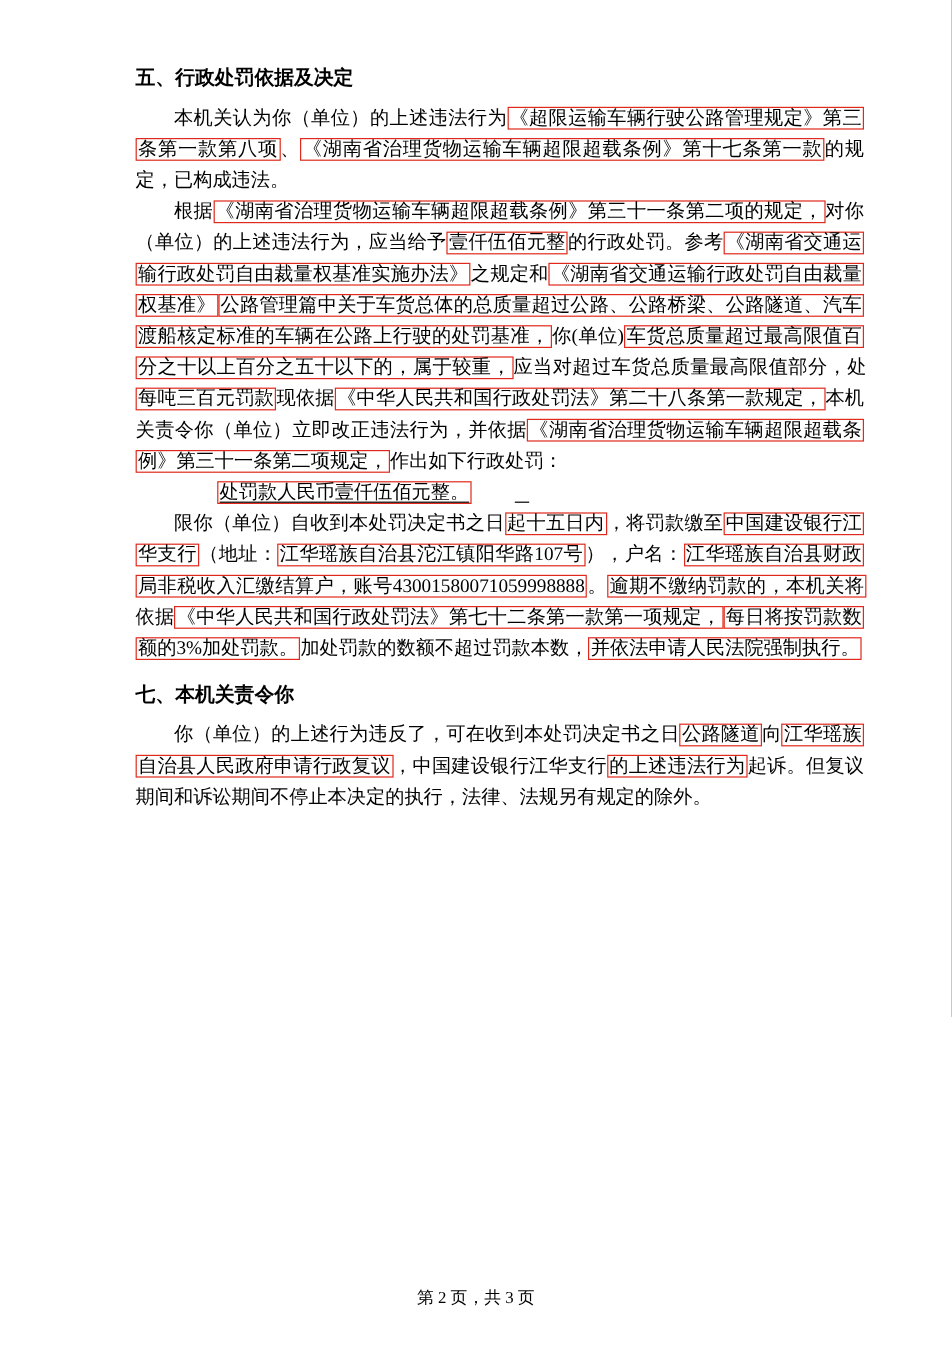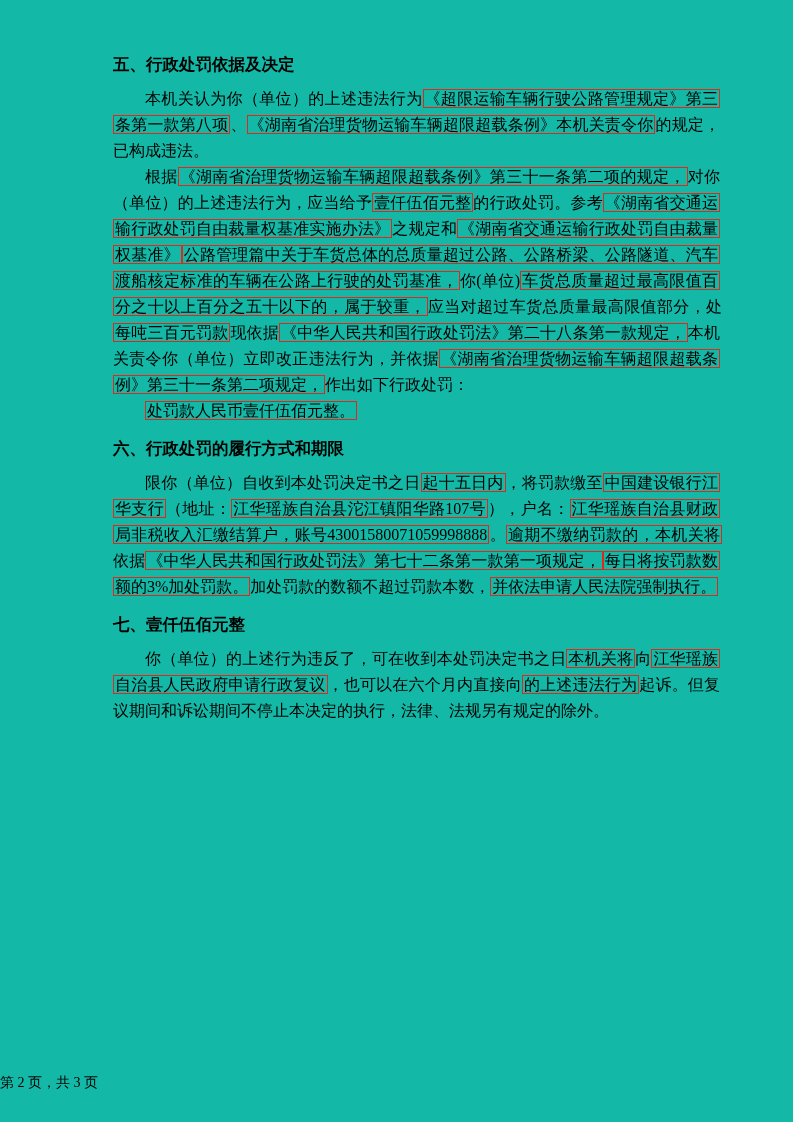--- a/index.html
+++ b/index.html
@@ -5,21 +5,21 @@
   html, body {
     margin: 0;
     padding: 0;
     background: #9a9a9a;
   }
   .page {
     position: relative;
     width: 793px;
     height: 1122px;
     margin: 0 auto;
-    background: #14b8a6;
+    background: #ffffff;
     font-family: "Liberation Serif", "DejaVu Serif", serif;
     color: #000000;
     overflow: hidden;
   }
   .content {
     position: absolute;
     left: 113px;
     top: 52px;
     width: 607px;
   }
@@ -40,50 +40,52 @@
     text-indent: 2em;
     word-break: break-all;
   }
   .boxed {
     border: 1.5px solid var(--box-color, #e0291c);
     padding: 0 1px;
     box-decoration-break: clone;
     -webkit-box-decoration-break: clone;
   }
   .underline {
+    text-decoration: underline;
     text-underline-offset: 3px;
+    margin-left: 36px;
   }
   .footer {
     position: absolute;
     left: 0;
     right: 0;
     bottom: 30px;
+    text-align: center;
     font-size: 14px;
     line-height: 18px;
   }
 </style>
 </head>
 <body>
 
 <div class="page">
   <div class="content">
 
     <section>
       <h2 class="heading">五、行政处罚依据及决定</h2>
-      <p class="para"><span>本机关认为你（单位）的上述违法行为</span><span class="boxed">《超限运输车辆行驶公路管理规定》第三条第一款第八项</span><span>、</span><span class="boxed">《湖南省治理货物运输车辆超限超载条例》本机关责令你</span><span>的规定，已构成违法。</span></p>
+      <p class="para"><span>本机关认为你（单位）的上述违法行为</span><span class="boxed">《超限运输车辆行驶公路管理规定》第三条第一款第八项</span><span>、</span><span class="boxed">《湖南省治理货物运输车辆超限超载条例》第十七条第一款</span><span>的规定，已构成违法。</span></p>
       <p class="para"><span>根据</span><span class="boxed">《湖南省治理货物运输车辆超限超载条例》第三十一条第二项的规定，</span><span>对你（单位）的上述违法行为，应当给予</span><span class="boxed">壹仟伍佰元整</span><span>的行政处罚。参考</span><span class="boxed">《湖南省交通运输行政处罚自由裁量权基准实施办法》</span><span>之规定和</span><span class="boxed">《湖南省交通运输行政处罚自由裁量权基准》</span><span class="boxed">公路管理篇中关于车货总体的总质量超过公路、公路桥梁、公路隧道、汽车渡船核定标准的车辆在公路上行驶的处罚基准，</span><span>你(单位)</span><span class="boxed">车货总质量超过最高限值百分之十以上百分之五十以下的，属于较重，</span><span>应当对超过车货总质量最高限值部分，处</span><span class="boxed">每吨三百元罚款</span><span>现依据</span><span class="boxed">《中华人民共和国行政处罚法》第二十八条第一款规定，</span><span>本机关责令你（单位）立即改正违法行为，并依据</span><span class="boxed">《湖南省治理货物运输车辆超限超载条例》第三十一条第二项规定，</span><span>作出如下行政处罚：</span></p>
       <p class="para"><span class="boxed underline">处罚款人民币壹仟伍佰元整。</span><span class="underline">&nbsp;&nbsp;&nbsp;</span></p>
     </section>
 
     <section>
-      <h2 class="heading">六、行政处罚的履行方式和期限</h2>
       <p class="para"><span>限你（单位）自收到本处罚决定书之日</span><span class="boxed">起十五日内</span><span>，将罚款缴至</span><span class="boxed">中国建设银行江华支行</span><span>（地址：</span><span class="boxed">江华瑶族自治县沱江镇阳华路107号</span><span>），户名：</span><span class="boxed">江华瑶族自治县财政局非税收入汇缴结算户，账号43001580071059998888</span><span>。</span><span class="boxed">逾期不缴纳罚款的，本机关将</span><span>依据</span><span class="boxed">《中华人民共和国行政处罚法》第七十二条第一款第一项规定，</span><span class="boxed">每日将按罚款数额的3%加处罚款。</span><span>加处罚款的数额不超过罚款本数，</span><span class="boxed">并依法申请人民法院强制执行。</span></p>
     </section>
 
     <section>
-      <h2 class="heading">七、壹仟伍佰元整</h2>
-      <p class="para"><span>你（单位）的上述行为违反了，可在收到本处罚决定书之日</span><span class="boxed">本机关将</span><span>向</span><span class="boxed">江华瑶族自治县人民政府申请行政复议</span><span>，也可以在六个月内直接向</span><span class="boxed">的上述违法行为</span><span>起诉。但复议期间和诉讼期间不停止本决定的执行，法律、法规另有规定的除外。</span></p>
+      <h2 class="heading">七、本机关责令你</h2>
+      <p class="para"><span>你（单位）的上述行为违反了，可在收到本处罚决定书之日</span><span class="boxed">公路隧道</span><span>向</span><span class="boxed">江华瑶族自治县人民政府申请行政复议</span><span>，中国建设银行江华支行</span><span class="boxed">的上述违法行为</span><span>起诉。但复议期间和诉讼期间不停止本决定的执行，法律、法规另有规定的除外。</span></p>
     </section>
 
   </div>
 
   <div class="footer">第 2 页，共 3 页</div>
 </div>
 
 </body></html>

